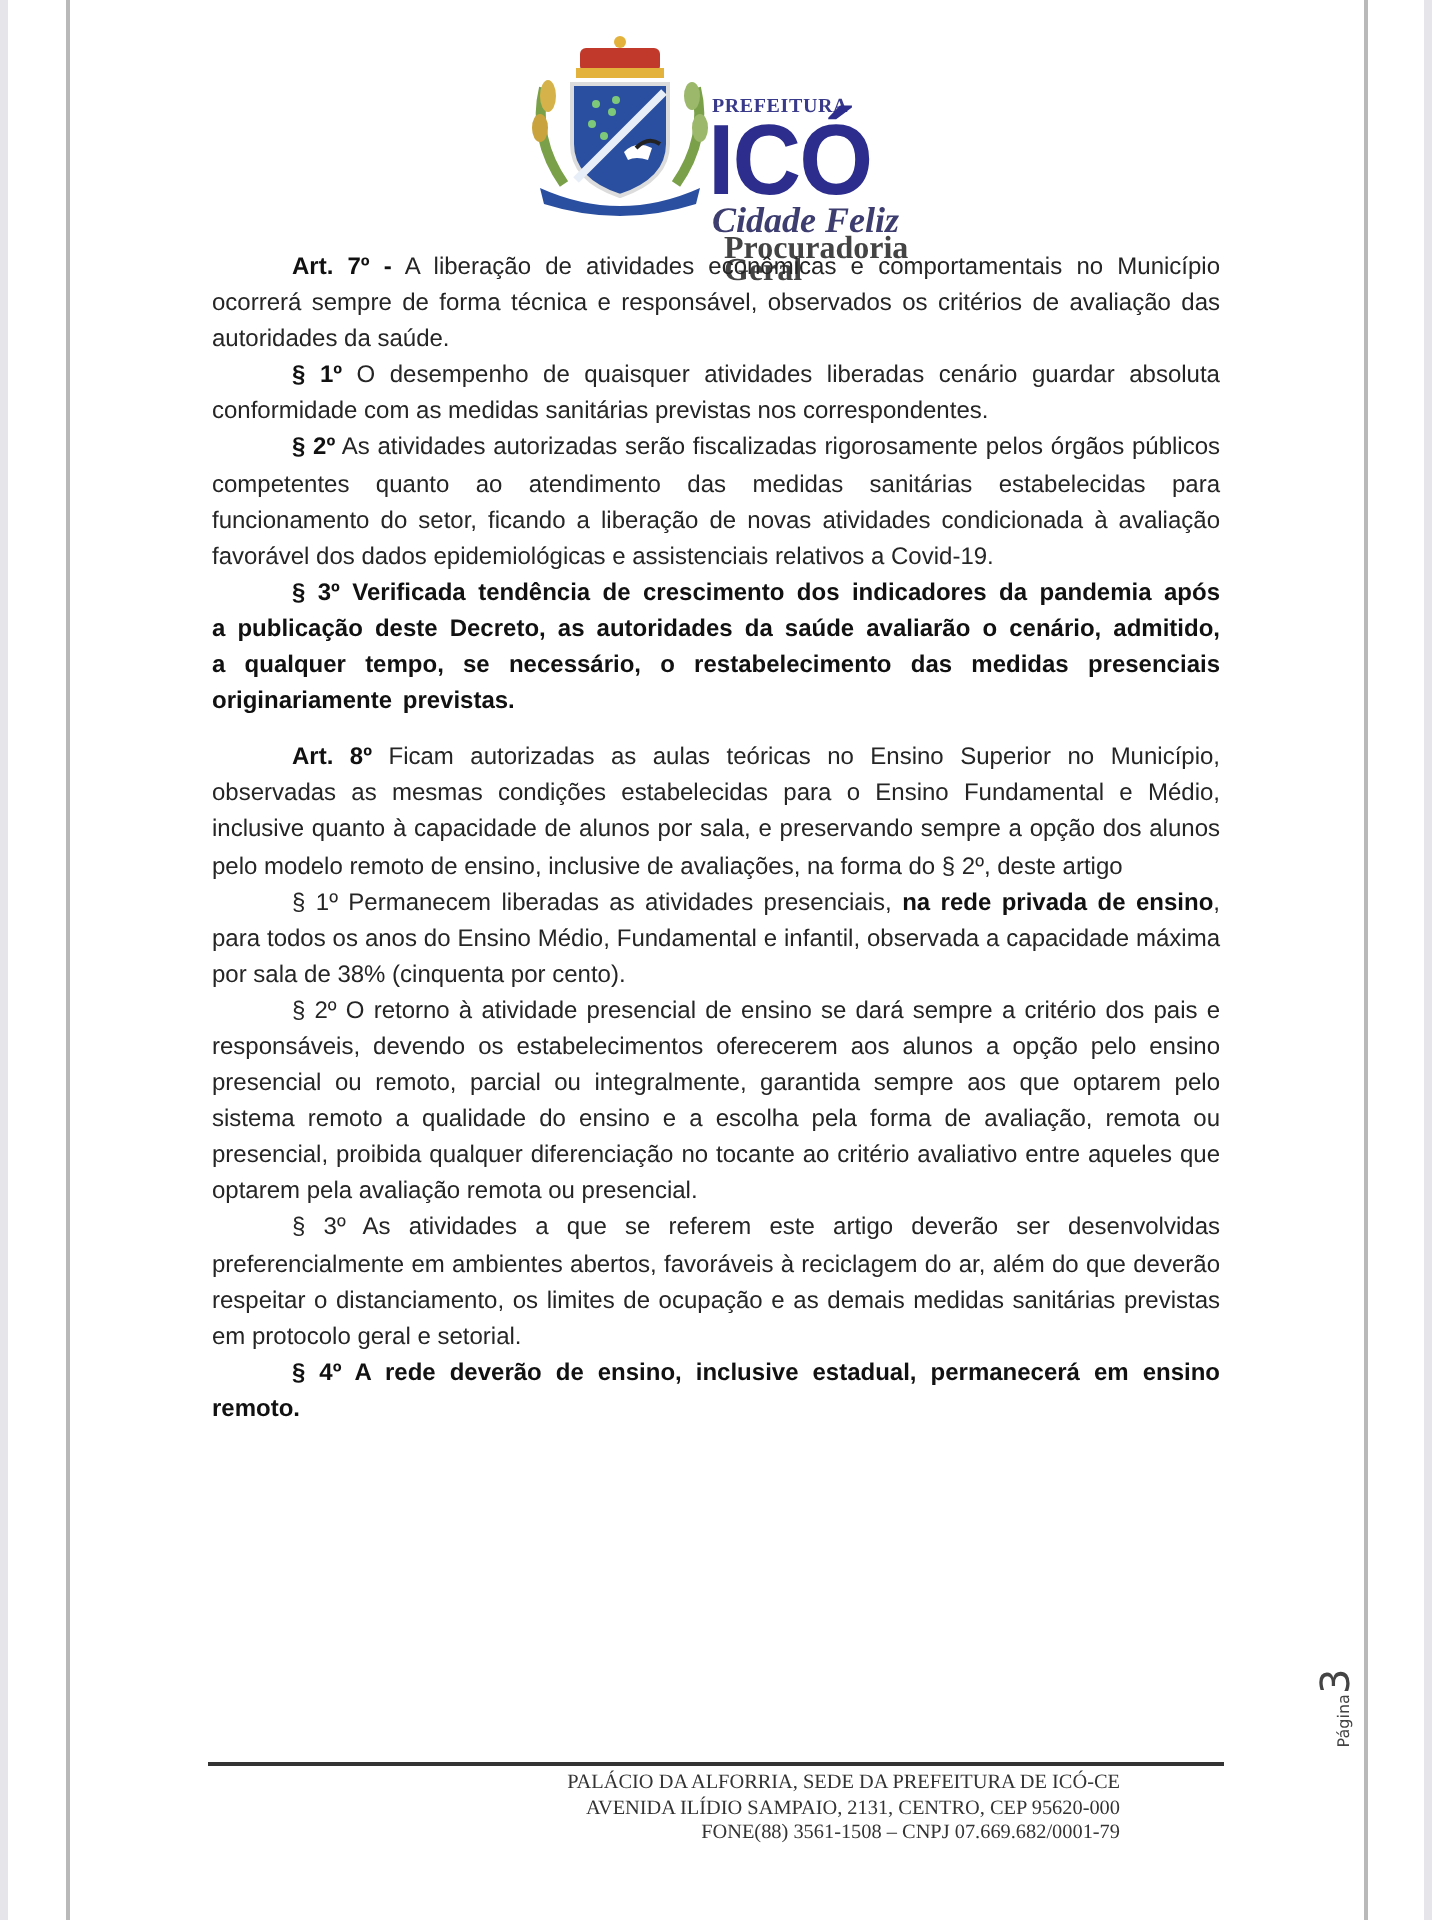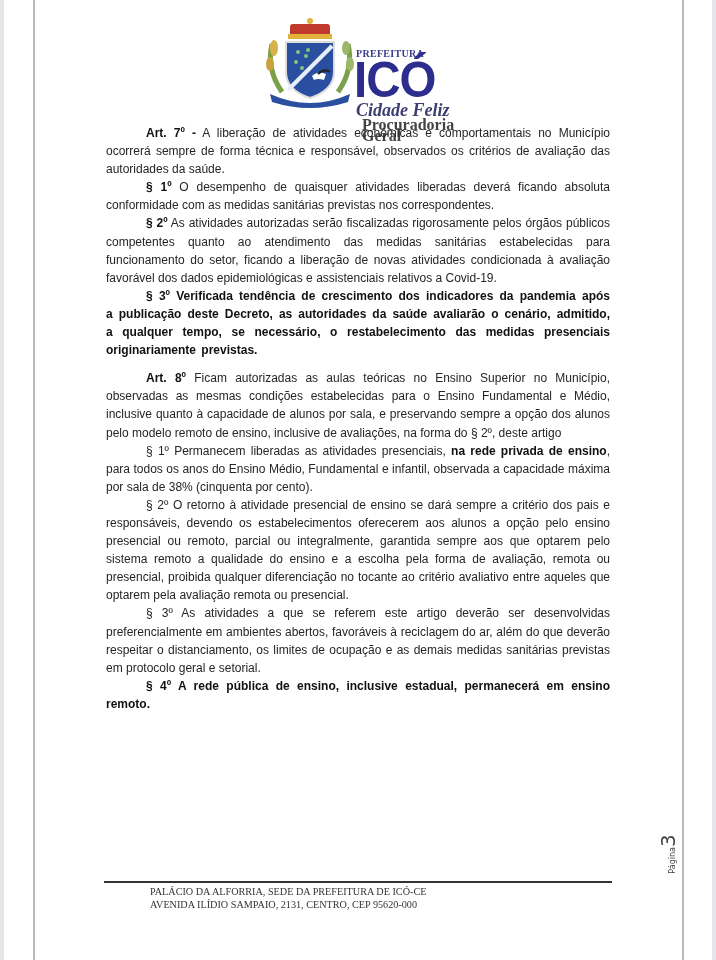--- a/index.html
+++ b/index.html
@@ -135,21 +135,21 @@
       top: 881px;
       width: 508px;
       height: 2px;
       background: #333;
     }
     .footer {
       position: absolute;
       left: 150px;
       top: 886px;
       width: 410px;
-      text-align: left;
+      text-align: right;
       font-family: "Liberation Serif", serif;
       font-size: 10.2px;
       line-height: 12.6px;
       color: #333;
     }
   </style>
 </head>
 <body>
 
 <div class="edge-left"></div>
@@ -186,32 +186,33 @@
   <div class="logo-text">
     <div class="pref">PREFEITURA</div>
     <div class="ico">ICÓ</div>
     <div class="cidade">Cidade Feliz</div>
     <div class="procur">Procuradoria Geral</div>
   </div>
 </div>
 
 <div class="content">
   <p class="para"><span class="b">Art. 7º -</span><span> A liberação de atividades econômicas e comportamentais no Município ocorrerá sempre de forma técnica e responsável, observados os critérios de avaliação das autoridades da saúde.</span></p>
-  <p class="para"><span class="b">§ 1º</span><span> O desempenho de quaisquer atividades liberadas deverá ficando absoluta conformidade com as medidas sanitárias previstas nos correspondentes.</span></p>
+  <p class="para"><span class="b">§ 1º</span><span> O desempenho de quaisquer atividades liberadas cenário guardar absoluta conformidade com as medidas sanitárias previstas nos correspondentes.</span></p>
   <p class="para"><span class="b">§ 2º</span><span> As atividades autorizadas serão fiscalizadas rigorosamente pelos órgãos públicos competentes quanto ao atendimento das medidas sanitárias estabelecidas para funcionamento do setor, ficando a liberação de novas atividades condicionada à avaliação favorável dos dados epidemiológicas e assistenciais relativos a Covid-19.</span></p>
   <p class="para b spaced">§ 3º Verificada tendência de crescimento dos indicadores da pandemia após a publicação deste Decreto, as autoridades da saúde avaliarão o cenário, admitido, a qualquer tempo, se necessário, o restabelecimento das medidas presenciais originariamente previstas.</p>
 
   <p class="para gap"><span class="b">Art. 8º</span><span> Ficam autorizadas as aulas teóricas no Ensino Superior no Município, observadas as mesmas condições estabelecidas para o Ensino Fundamental e Médio, inclusive quanto à capacidade de alunos por sala, e preservando sempre a opção dos alunos pelo modelo remoto de ensino, inclusive de avaliações, na forma do § 2º, deste artigo</span></p>
   <p class="para"><span>§ 1º Permanecem liberadas as atividades presenciais, </span><span class="b">na rede privada de ensino</span><span>, para todos os anos do Ensino Médio, Fundamental e infantil, observada a capacidade máxima por sala de 38% (cinquenta por cento).</span></p>
   <p class="para">§ 2º O retorno à atividade presencial de ensino se dará sempre a critério dos pais e responsáveis, devendo os estabelecimentos oferecerem aos alunos a opção pelo ensino presencial ou remoto, parcial ou integralmente, garantida sempre aos que optarem pelo sistema remoto a qualidade do ensino e a escolha pela forma de avaliação, remota ou presencial, proibida qualquer diferenciação no tocante ao critério avaliativo entre aqueles que optarem pela avaliação remota ou presencial.</p>
   <p class="para">§ 3º As atividades a que se referem este artigo deverão ser desenvolvidas preferencialmente em ambientes abertos, favoráveis à reciclagem do ar, além do que deverão respeitar o distanciamento, os limites de ocupação e as demais medidas sanitárias previstas em protocolo geral e setorial.</p>
-  <p class="para b">§ 4º A rede pública de ensino, inclusive estadual, permanecerá em ensino remoto.</p>
+  <p class="para b">§ 4º A rede deverão de ensino, inclusive estadual, permanecerá em ensino remoto.</p>
 </div>
 
 <div class="page-mark">
   <span class="pl">Página</span><span class="pn">3</span>
 </div>
 
 <div class="footer-line"></div>
 <div class="footer">
   <div>PALÁCIO DA ALFORRIA, SEDE DA PREFEITURA DE ICÓ-CE</div>
   <div>AVENIDA ILÍDIO SAMPAIO, 2131, CENTRO, CEP 95620-000</div>
+  <div>FONE(88) 3561-1508 – CNPJ 07.669.682/0001-79</div>
 </div>
 
 </body></html>

